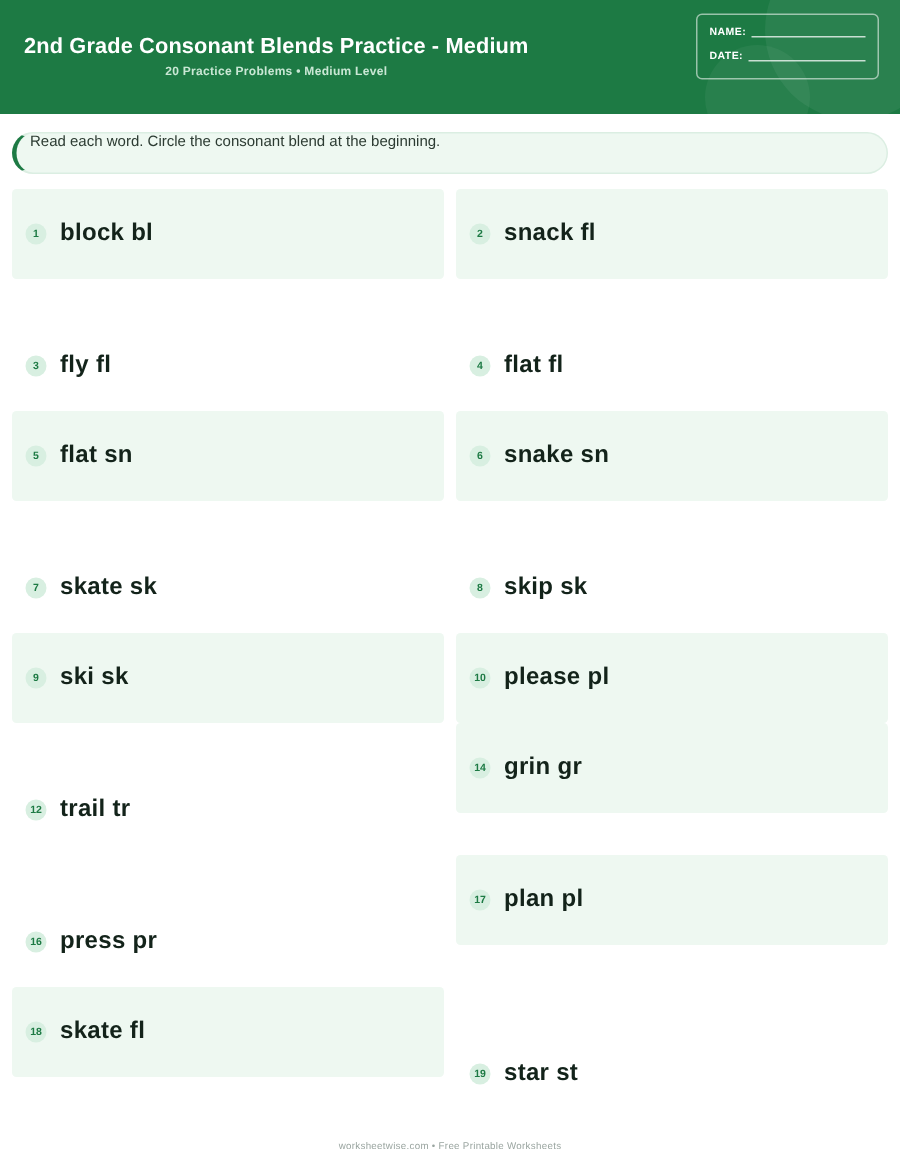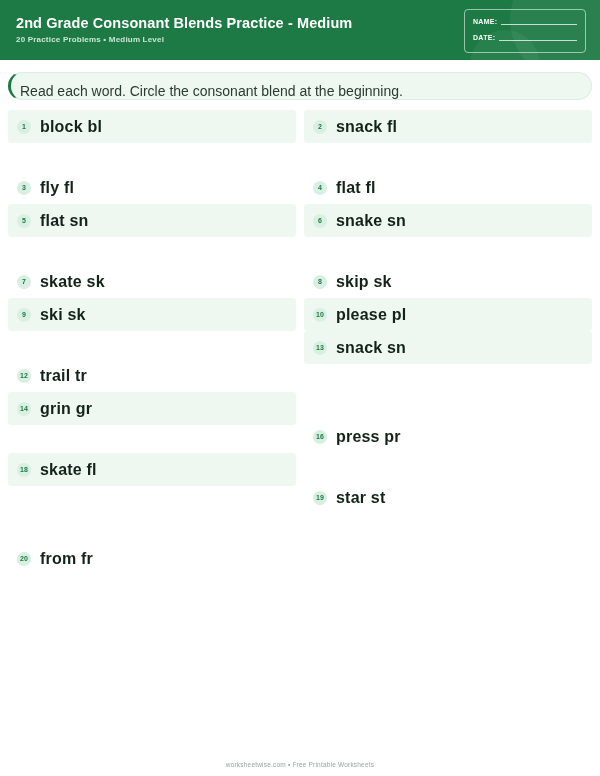--- a/index.html
+++ b/index.html
@@ -12,21 +12,21 @@
     height: 776px;
     background: #ffffff;
     font-family: "Liberation Sans", sans-serif;
     color: #1a1a1a;
     overflow: hidden;
   }
 
   
   .header {
     position: relative;
-    height: 60px;
+    height: 76px;
     background: #1d7a44;
     overflow: hidden;
     display: flex;
     align-items: center;
   }
   .header-deco-1 {
     position: absolute;
     width: 120px; height: 120px;
     border-radius: 50%;
     background: rgba(255,255,255,0.06);
@@ -50,20 +50,21 @@
     font-weight: bold;
     letter-spacing: 0.1px;
     line-height: 1.1;
   }
   .header-sub {
     color: #c9e7d4;
     font-size: 8px;
     font-weight: bold;
     margin-top: 4px;
     letter-spacing: 0.2px;
+    text-align: center;
   }
   .namebox {
     position: absolute;
     right: 14px;
     top: 9px;
     width: 122px;
     height: 44px;
     border: 1.2px solid rgba(255,255,255,0.55);
     border-radius: 4px;
     padding: 7px 8px 0 8px;
@@ -89,36 +90,36 @@
 
   
   .instruction {
     margin: 12px 8px 0 8px;
     background: #eef8f1;
     border: 1px solid #dbeee2;
     border-left: 3px solid #1d7a44;
     border-radius: 14px;
     height: 28px;
     display: flex;
-    align-items: flex-end;
+    align-items: flex-start;
     padding-left: 9px;
-    font-size: 14px;
+    font-size: 10px;
     color: #2c3b32;
   }
 
   
   .grid {
     margin: 10px 8px 0 8px;
     display: grid;
     grid-template-columns: 1fr 1fr;
     column-gap: 8px;
     row-gap: 0px;
   }
   .cell {
-    height: 33px;
+    height: 60px;
     display: flex;
     align-items: center;
     padding-left: 9px;
     border-radius: 3px;
   }
   .cell.shaded { background: #eef8f1; }
   .cell.plain  { background: #ffffff; margin-top: 28px; }
   .num {
     width: 14px; height: 14px;
     min-width: 14px;
@@ -217,30 +218,30 @@
     </div>
     <div class="cell shaded">
       <span class="num">10</span>
       <span class="word">please pl</span>
     </div>
     <div class="cell plain">
       <span class="num">12</span>
       <span class="word">trail tr</span>
     </div>
     <div class="cell shaded">
-      <span class="num">13</span>
-      <span class="word">snack sn</span>
-    </div>
-    <div class="cell shaded">
       <span class="num">14</span>
       <span class="word">grin gr</span>
     </div>
     <div class="cell plain">
       <span class="num">16</span>
       <span class="word">press pr</span>
+    </div>
+    <div class="cell shaded">
+      <span class="num">17</span>
+      <span class="word">plan pl</span>
     </div>
     <div class="cell shaded">
       <span class="num">18</span>
       <span class="word">skate fl</span>
     </div>
     <div class="cell plain">
       <span class="num">19</span>
       <span class="word">star st</span>
     </div>
     <div class="cell plain">

